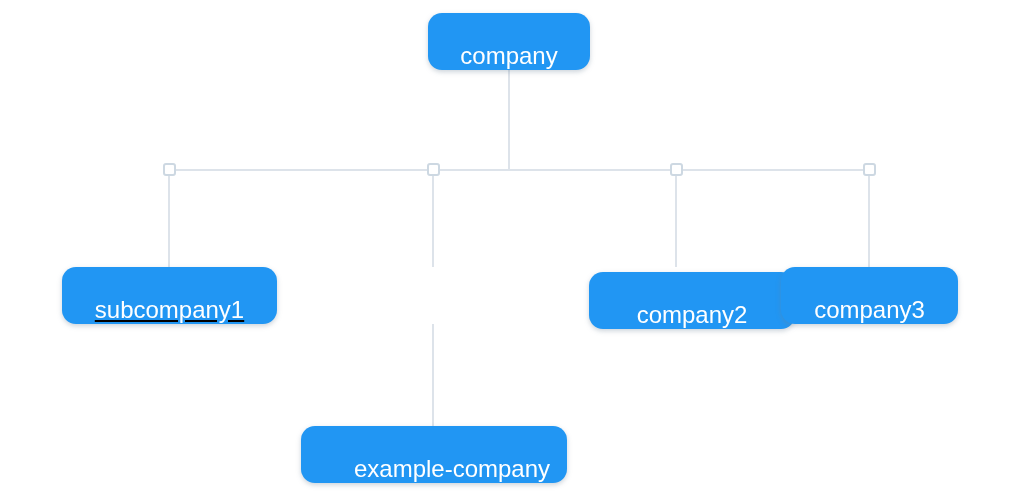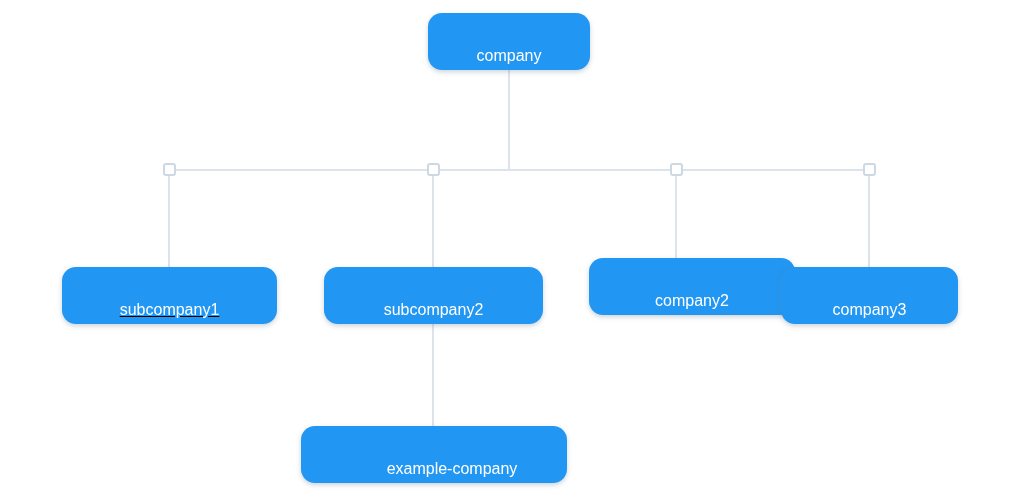--- a/index.html
+++ b/index.html
@@ -26,21 +26,21 @@
     background: var(--node-fill);
     border-radius: 14px;
     display: flex;
     align-items: center;
     justify-content: center;
     box-shadow: 0 2px 5px rgba(110, 130, 150, 0.35);
     cursor: pointer;
   }
   .node .label {
     color: var(--node-text);
-    font-size: 16px;
+    font-size: 24px;
     font-weight: 400;
     line-height: 1;
     white-space: nowrap;
     letter-spacing: 0;
     margin-top: 28px;
   }
   .line {
     position: absolute;
     background: var(--connector-line);
   }
@@ -72,25 +72,22 @@
   <div class="handle" style="left:863px; top:163px;"></div>
 
   <div class="node" style="left:428px; top:13px; width:162px;">
     <span class="label">company</span>
   </div>
 
   <div class="node" style="left:62px; top:267px; width:215px;text-decoration:underline;">
     <span class="label">subcompany1</span>
   </div>
 
-  <div class="node" style="left:324px; top:267px; width:219px;">
-    <span class="label">subcompany2</span>
-  </div>
 
-  <div class="node" style="left:589px; top:258px; width:206px;">
+  <div class="node" style="left:589px; top:272px; width:206px;">
     <span class="label">company2</span>
   </div>
 
   <div class="node" style="left:781px; top:267px; width:177px;">
     <span class="label">company3</span>
   </div>
 
   <div class="node" style="left:301px; top:426px; width:266px;padding-left:36px;">
     <span class="label">example-company</span>
   </div>

